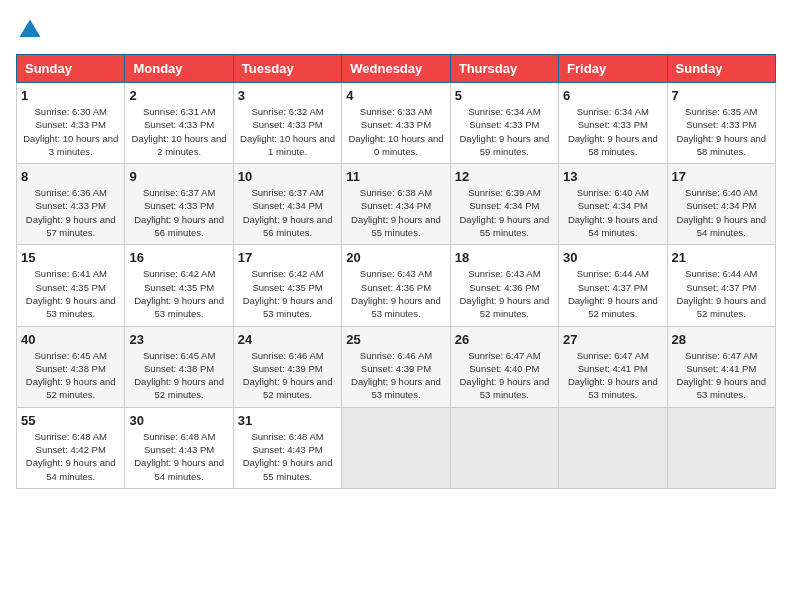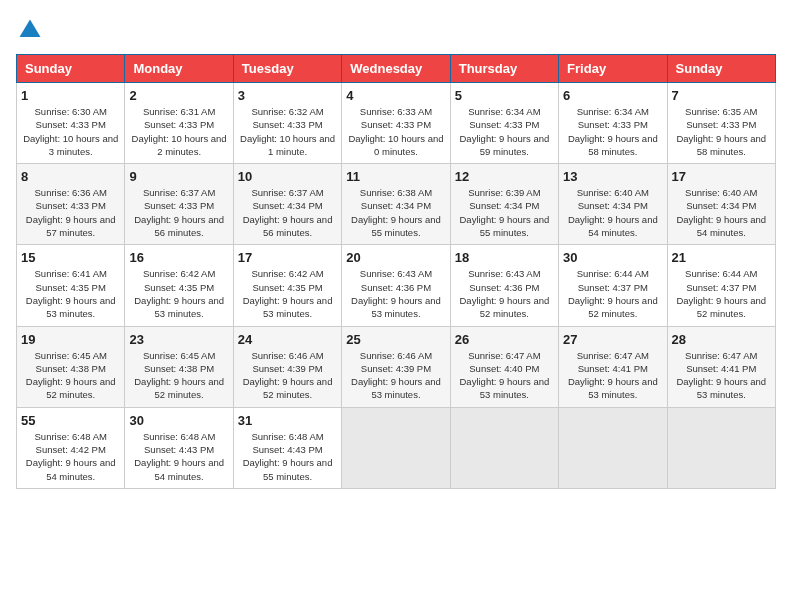--- a/index.html
+++ b/index.html
@@ -287,21 +287,21 @@
           <span class="day-num">21</span>
         <div class="day-info">
           Sunrise: 6:44 AM<br>
           Sunset: 4:37 PM<br>
           Daylight: 9 hours and 52 minutes.
         </div>
         </td>
       </tr>
       <tr>
         <td>
-          <span class="day-num">19</span>
+          <span class="day-num">40</span>
         <div class="day-info">
           Sunrise: 6:45 AM<br>
           Sunset: 4:38 PM<br>
           Daylight: 9 hours and 52 minutes.
         </div>
         </td>
         <td>
           <span class="day-num">23</span>
         <div class="day-info">
           Sunrise: 6:45 AM<br>

